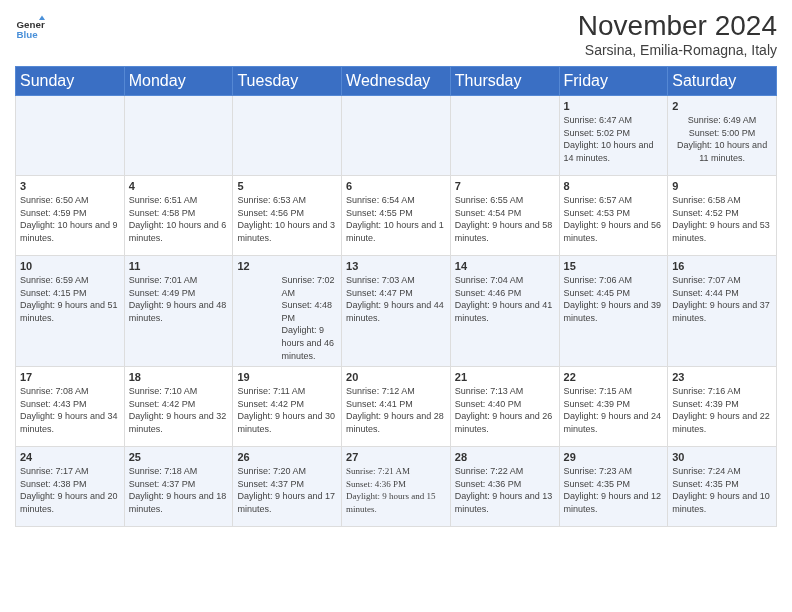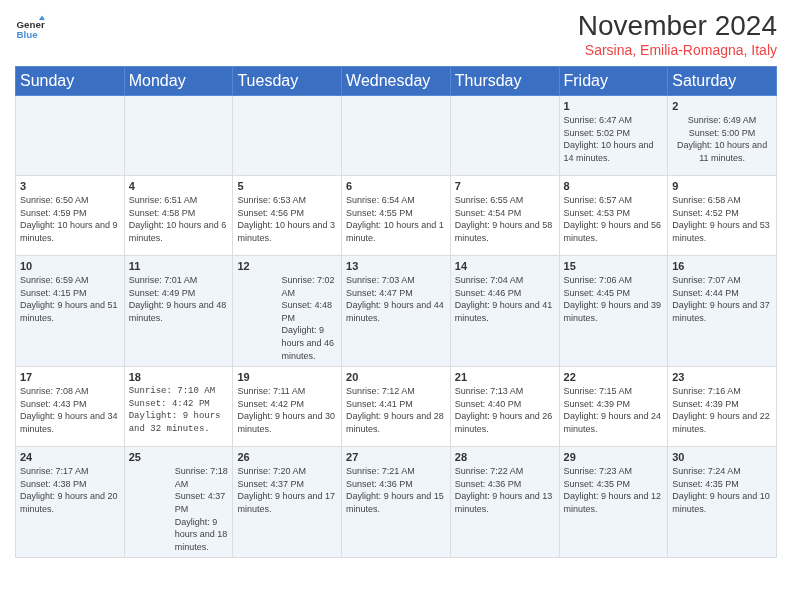--- a/index.html
+++ b/index.html
@@ -33,21 +33,21 @@
     .title-section {
       text-align: right;
     }
     .month-title {
       font-size: 28px;
       font-weight: normal;
       color: #333;
     }
     .subtitle {
       font-size: 14px;
-      color: #ef4444;
+      color: #404040;
     }
     table {
       width: 100%;
       border-collapse: collapse;
       table-layout: fixed;
     }
     thead tr {
       background-color: #3a6fc4;
       color: #fff;
     }
@@ -230,21 +230,21 @@
         </tr>
         <tr>
           <td>
             <span class="day-num">17</span>
             <div class="day-info" style="white-space: pre-line;">Sunrise: 7:08 AM
 Sunset: 4:43 PM
 Daylight: 9 hours and 34 minutes.</div>
           </td>
           <td>
             <span class="day-num">18</span>
-            <div class="day-info" style="white-space: pre-line; font-family: Liberation Mono, monospace;">Sunrise: 7:10 AM
+            <div class="day-info" style="white-space: pre-line;">Sunrise: 7:10 AM
 Sunset: 4:42 PM
 Daylight: 9 hours and 32 minutes.</div>
           </td>
           <td>
             <span class="day-num">19</span>
             <div class="day-info" style="white-space: pre-line;">Sunrise: 7:11 AM
 Sunset: 4:42 PM
 Daylight: 9 hours and 30 minutes.</div>
           </td>
           <td>
@@ -274,33 +274,33 @@
         </tr>
         <tr>
           <td>
             <span class="day-num">24</span>
             <div class="day-info" style="white-space: pre-line;">Sunrise: 7:17 AM
 Sunset: 4:38 PM
 Daylight: 9 hours and 20 minutes.</div>
           </td>
           <td>
             <span class="day-num">25</span>
-            <div class="day-info" style="white-space: pre-line; margin-left: 46px;">Sunrise: 7:18 AM
+            <div class="day-info" style="white-space: pre-line;">Sunrise: 7:18 AM
 Sunset: 4:37 PM
 Daylight: 9 hours and 18 minutes.</div>
           </td>
           <td>
             <span class="day-num">26</span>
             <div class="day-info" style="white-space: pre-line;">Sunrise: 7:20 AM
 Sunset: 4:37 PM
 Daylight: 9 hours and 17 minutes.</div>
           </td>
           <td>
             <span class="day-num">27</span>
-            <div class="day-info" style="white-space: pre-line;">Sunrise: 7:21 AM
+            <div class="day-info" style="white-space: pre-line; font-family: Liberation Serif, serif;">Sunrise: 7:21 AM
 Sunset: 4:36 PM
 Daylight: 9 hours and 15 minutes.</div>
           </td>
           <td>
             <span class="day-num">28</span>
             <div class="day-info" style="white-space: pre-line;">Sunrise: 7:22 AM
 Sunset: 4:36 PM
 Daylight: 9 hours and 13 minutes.</div>
           </td>
           <td>

